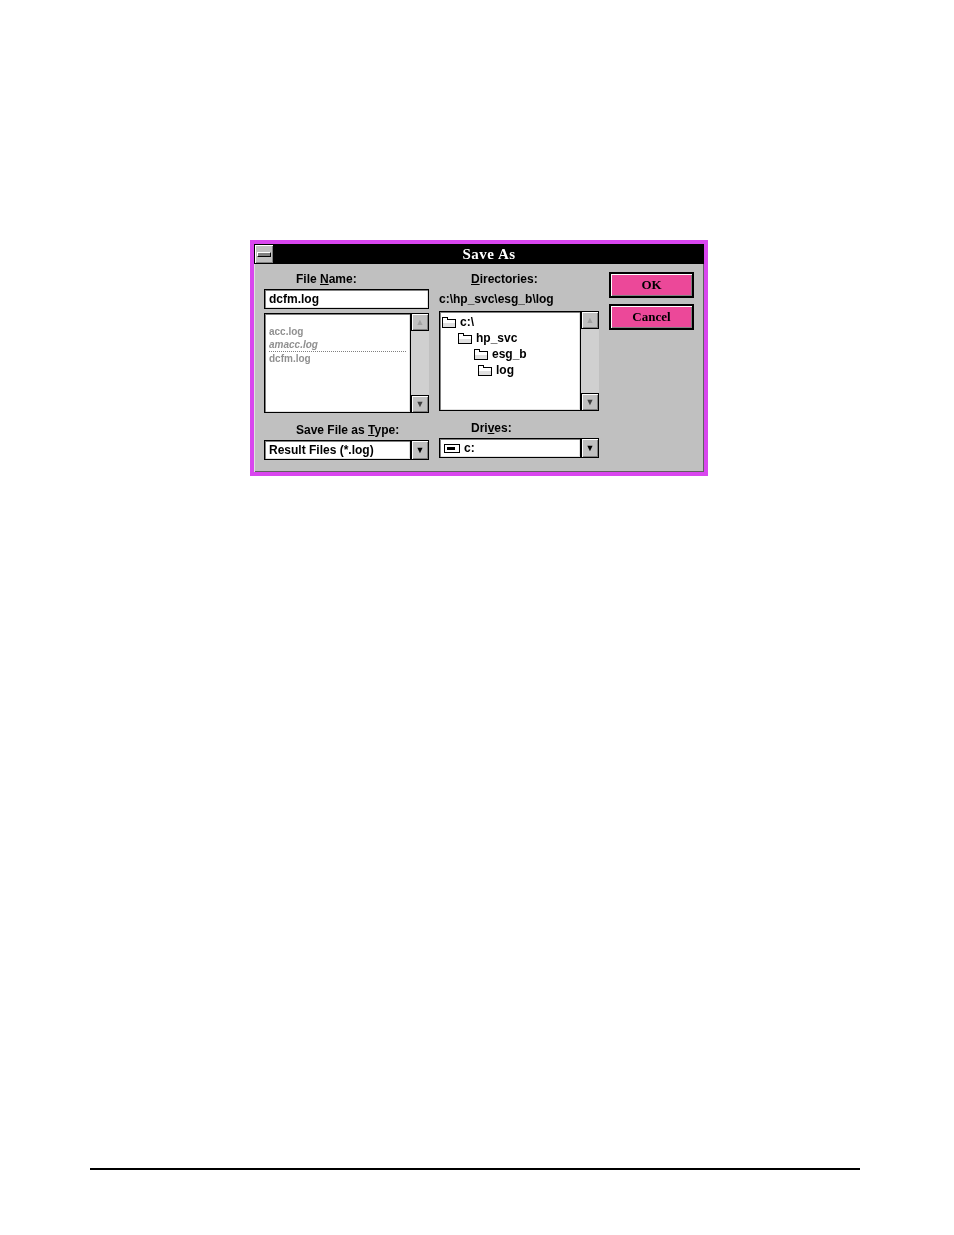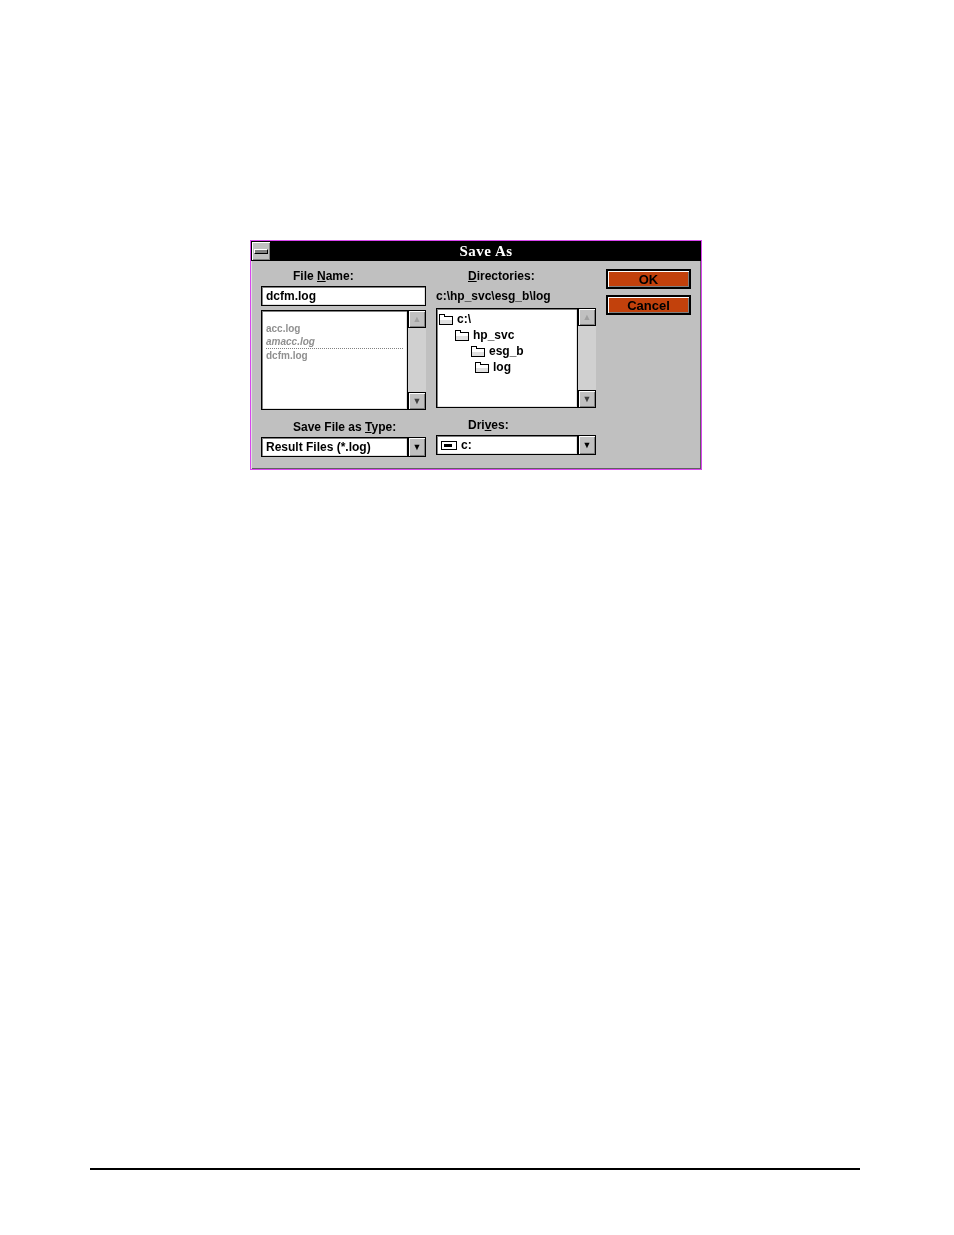--- a/index.html
+++ b/index.html
@@ -9,21 +9,21 @@
     width: 954px;
     height: 1235px;
     position: relative;
   }
   .dialog {
     position: absolute;
     left: 250px;
     top: 240px;
     width: 450px;
     background: #c0c0c0;
-    border: 1px solid #d946ef;
+    border: 4px solid #d946ef;
     box-shadow: inset 1px 1px 0 #e0e0e0, inset -1px -1px 0 #606060;
   }
   .titlebar {
     background: #000;
     color: #fff;
     height: 20px;
     display: flex;
     align-items: center;
     font-family: "Times New Roman", serif;
     position: relative;
@@ -216,27 +216,27 @@
   }
   .drive-icon::after{
     content:'';
     position:absolute;
     left:2px; top:2px;
     width:8px; height:3px;
     background:#000;
   }
 
   .btn {
-    height: 20px;
-    background: #c2410c;
+    height: 26px;
+    background: #ec4899;
     border: 2px solid #000;
     box-shadow: inset 1px 1px 0 #fff, inset -1px -1px 0 #808080;
     font-size: 13px;
     font-weight: bold;
-    font-family: Liberation Sans, sans-serif;
+    font-family: Liberation Serif, serif;
     margin-bottom: 6px;
     cursor: default;
   }
 
   hr.page-rule {
     position:absolute;
     left: 90px;
     top: 1160px;
     width: 770px;
     border: none;

